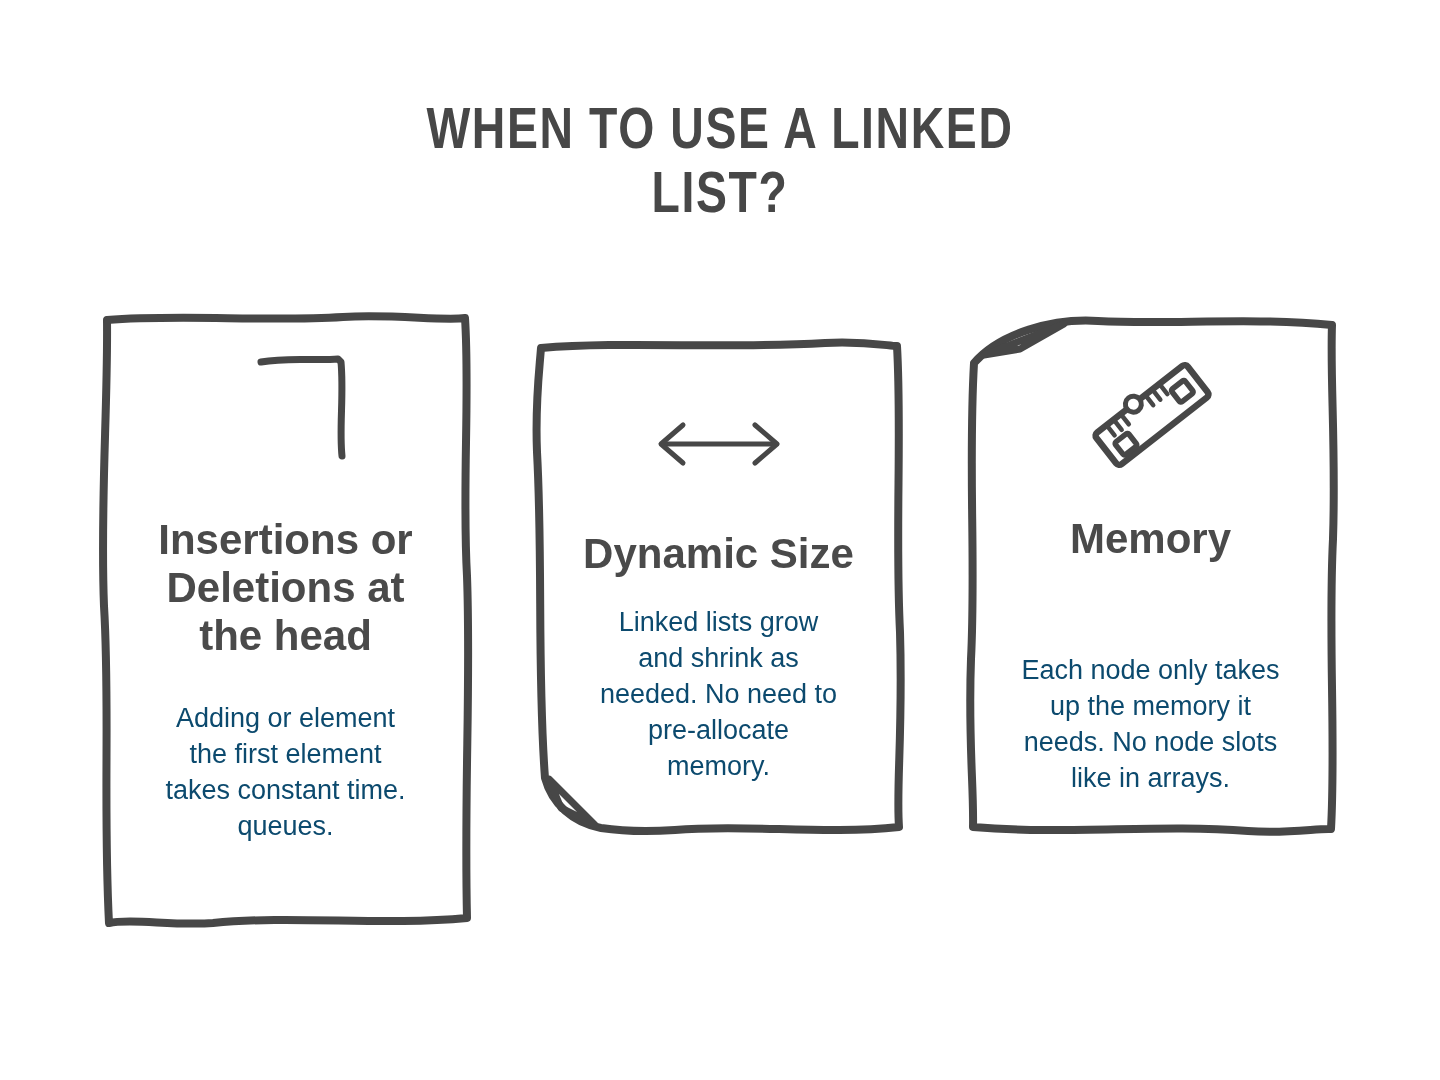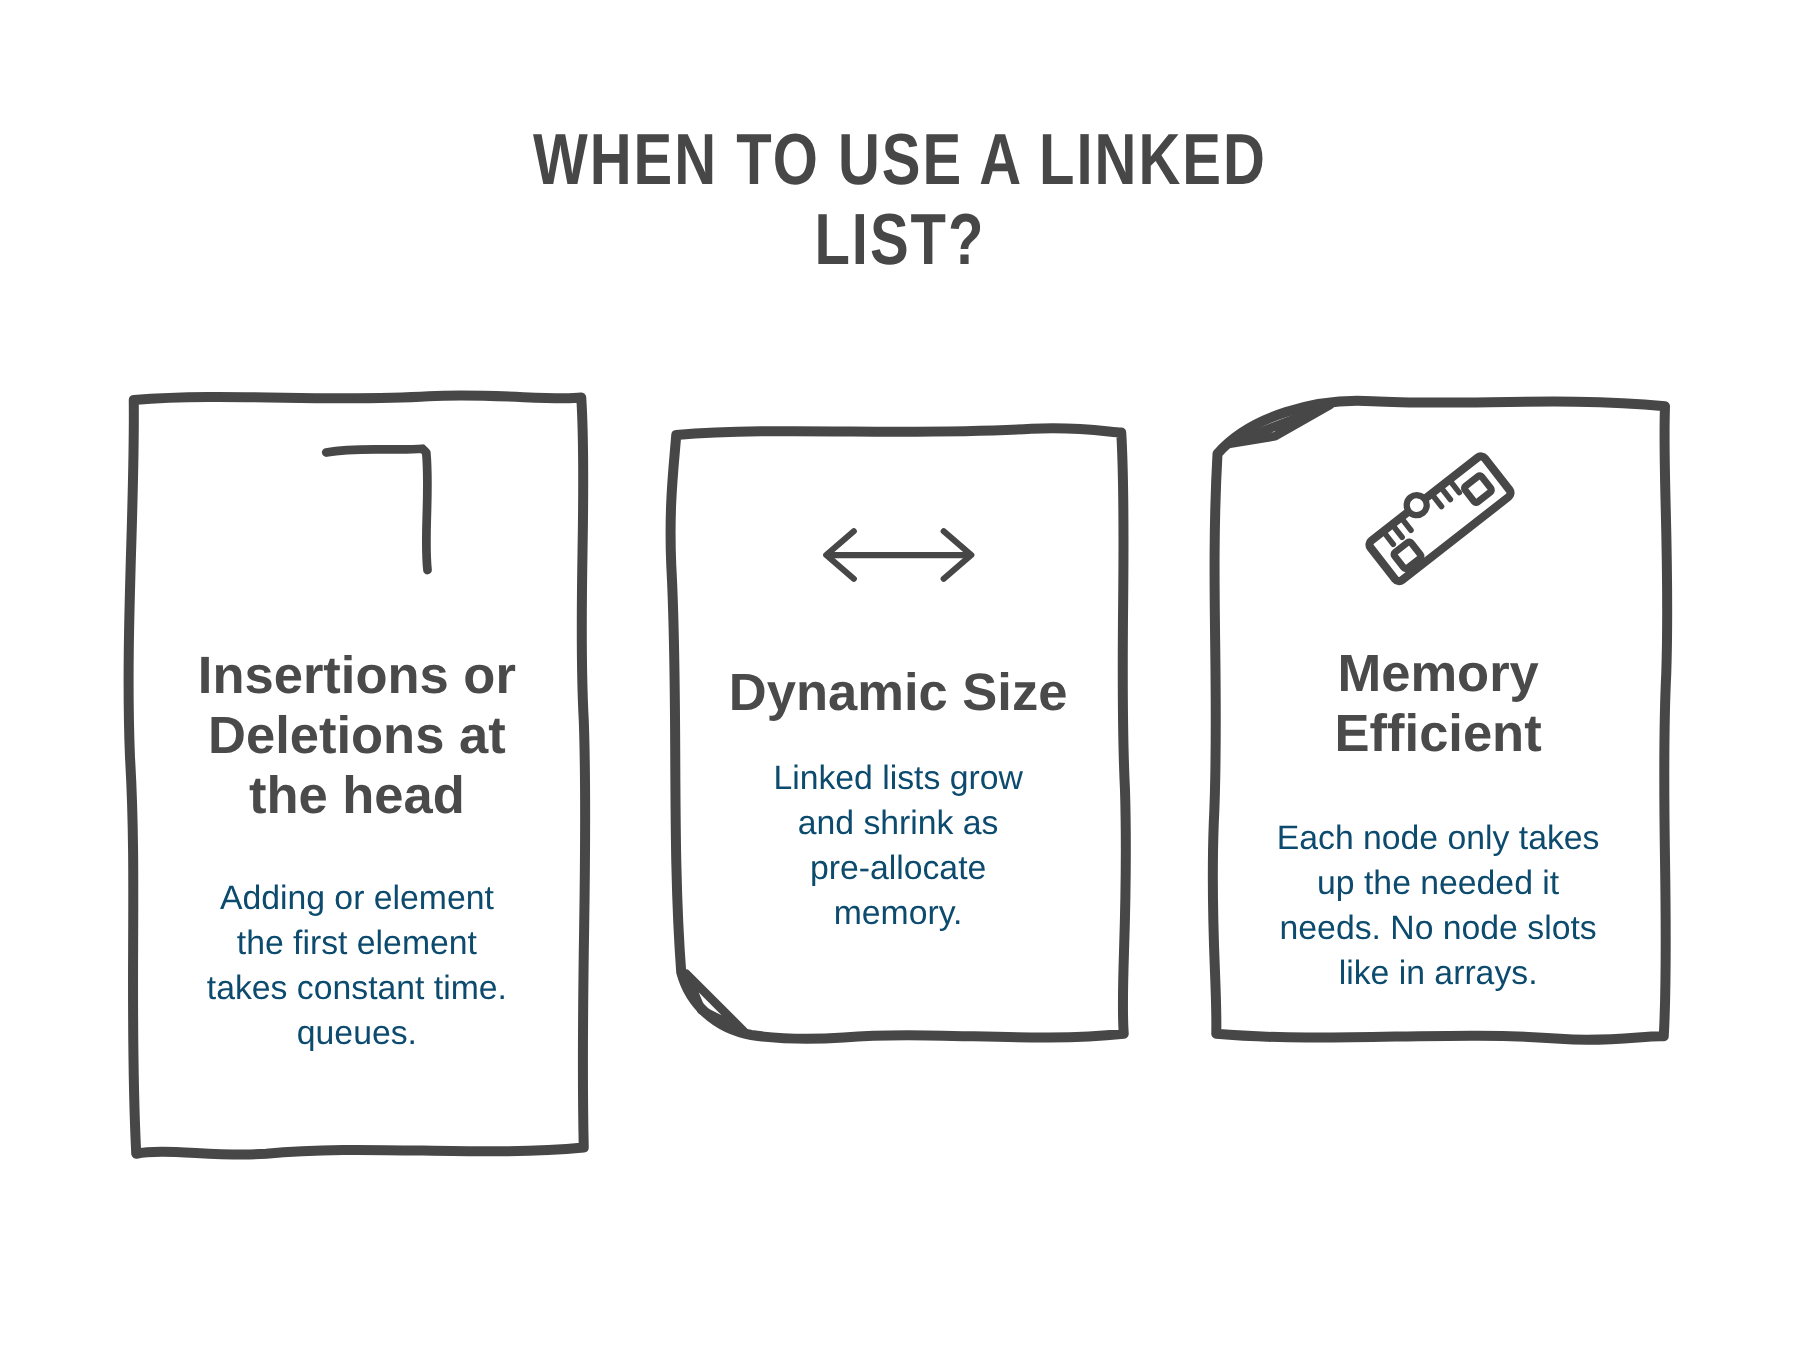--- a/index.html
+++ b/index.html
@@ -132,20 +132,21 @@
         <path class="stroke" stroke-width="5" d="M 12 26 L 120 26"></path>
         <path class="stroke" stroke-width="5" d="M 30 7 L 8 26 L 30 45"></path>
         <path class="stroke" stroke-width="5" d="M 102 7 L 124 26 L 102 45"></path>
       </svg>
       <div class="heading">
         <div>Dynamic Size</div>
       </div>
       <div class="body-text">
         <div>Linked lists grow</div>
         <div>and shrink as</div>
+        <div>needed. No need to</div>
         <div>pre-allocate</div>
         <div>memory.</div>
       </div>
     </div>
   </div>
 
   <div class="card" id="card3">
     <svg class="border" width="385" height="531" viewBox="0 0 385 531">
       <path class="stroke" stroke-width="8" d="
         M 374 16
@@ -169,24 +170,23 @@
           <circle cx="-8" cy="-20" r="8" fill="#ffffff" stroke="#474747" stroke-width="5"></circle>
           <path class="stroke" stroke-width="4.5" d="M 7 -20 L 7 -7"></path>
           <path class="stroke" stroke-width="4.5" d="M 16 -20 L 16 -7"></path>
           <path class="stroke" stroke-width="4.5" d="M 25 -20 L 25 -7"></path>
           <rect class="stroke" stroke-width="5.5" x="30" y="-8" width="17" height="16" rx="2"></rect>
           <rect class="stroke" stroke-width="5.5" x="-47" y="-1" width="17" height="16" rx="2"></rect>
         </g>
       </svg>
       <div class="heading">
         <div>Memory</div>
-        <div>Efficient</div>
       </div>
       <div class="body-text">
         <div>Each node only takes</div>
-        <div>up the needed it</div>
+        <div>up the memory it</div>
         <div>needs. No node slots</div>
         <div>like in arrays.</div>
       </div>
     </div>
   </div>
 
 </div>
 
 </body></html>

